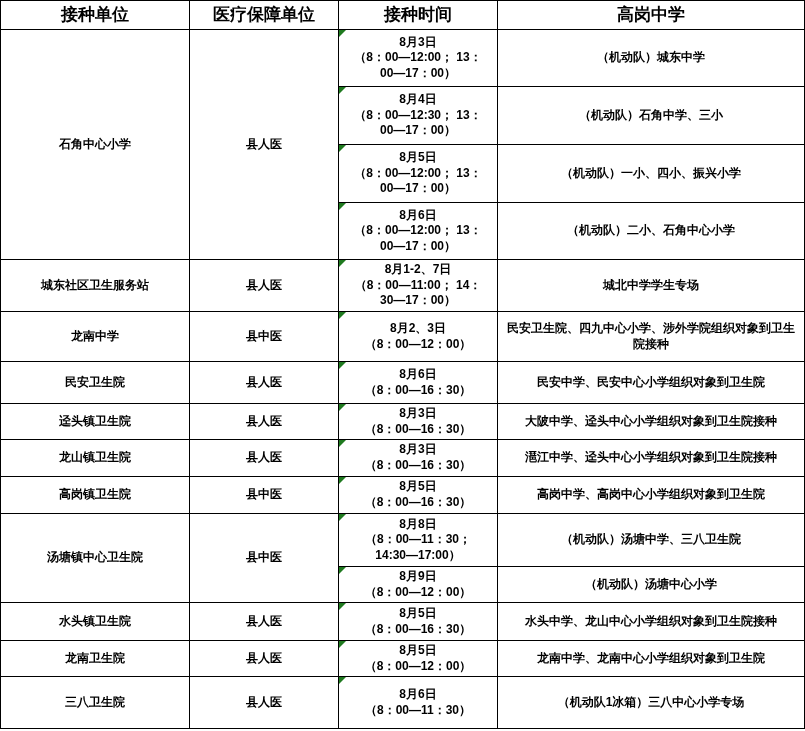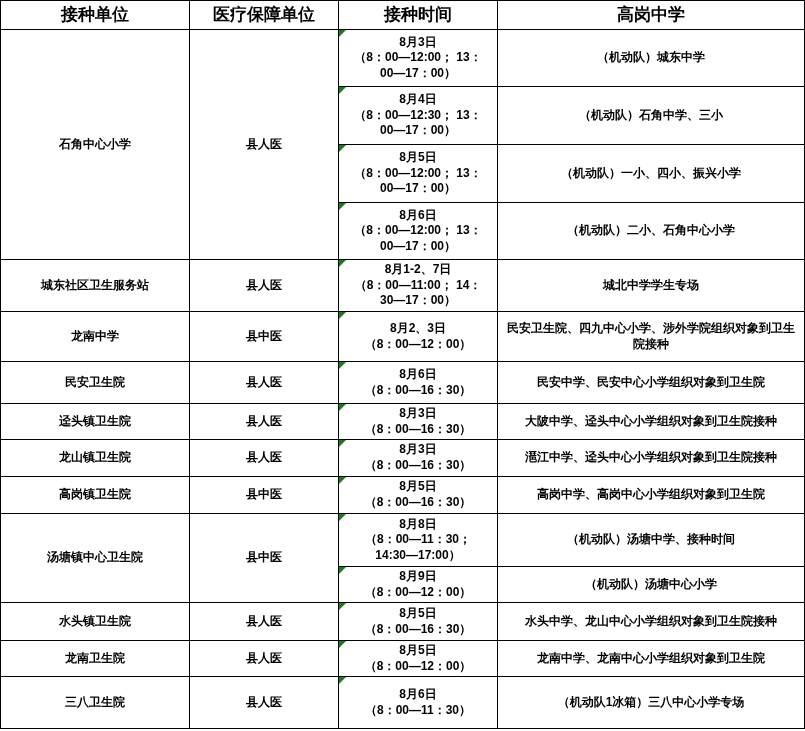--- a/index.html
+++ b/index.html
@@ -114,21 +114,21 @@
 （8：00—16：30）</div></td>
       <td>高岗中学、高岗中心小学组织对象到卫生院</td>
     </tr>
 
     <tr class="h53">
       <td rowspan="2">汤塘镇中心卫生院</td>
       <td rowspan="2">县中医</td>
       <td class="time"><span class="tri"></span><div>8月8日
 （8：00—11：30；
 14:30—17:00）</div></td>
-      <td>（机动队）汤塘中学、接种时间</td>
+      <td>（机动队）汤塘中学、三八卫生院</td>
     </tr>
     <tr class="h36">
       <td class="time"><span class="tri"></span><div>8月9日
 （8：00—12：00）</div></td>
       <td>（机动队）汤塘中心小学</td>
     </tr>
 
     <tr class="h38">
       <td>水头镇卫生院</td>
       <td>县人医</td>

